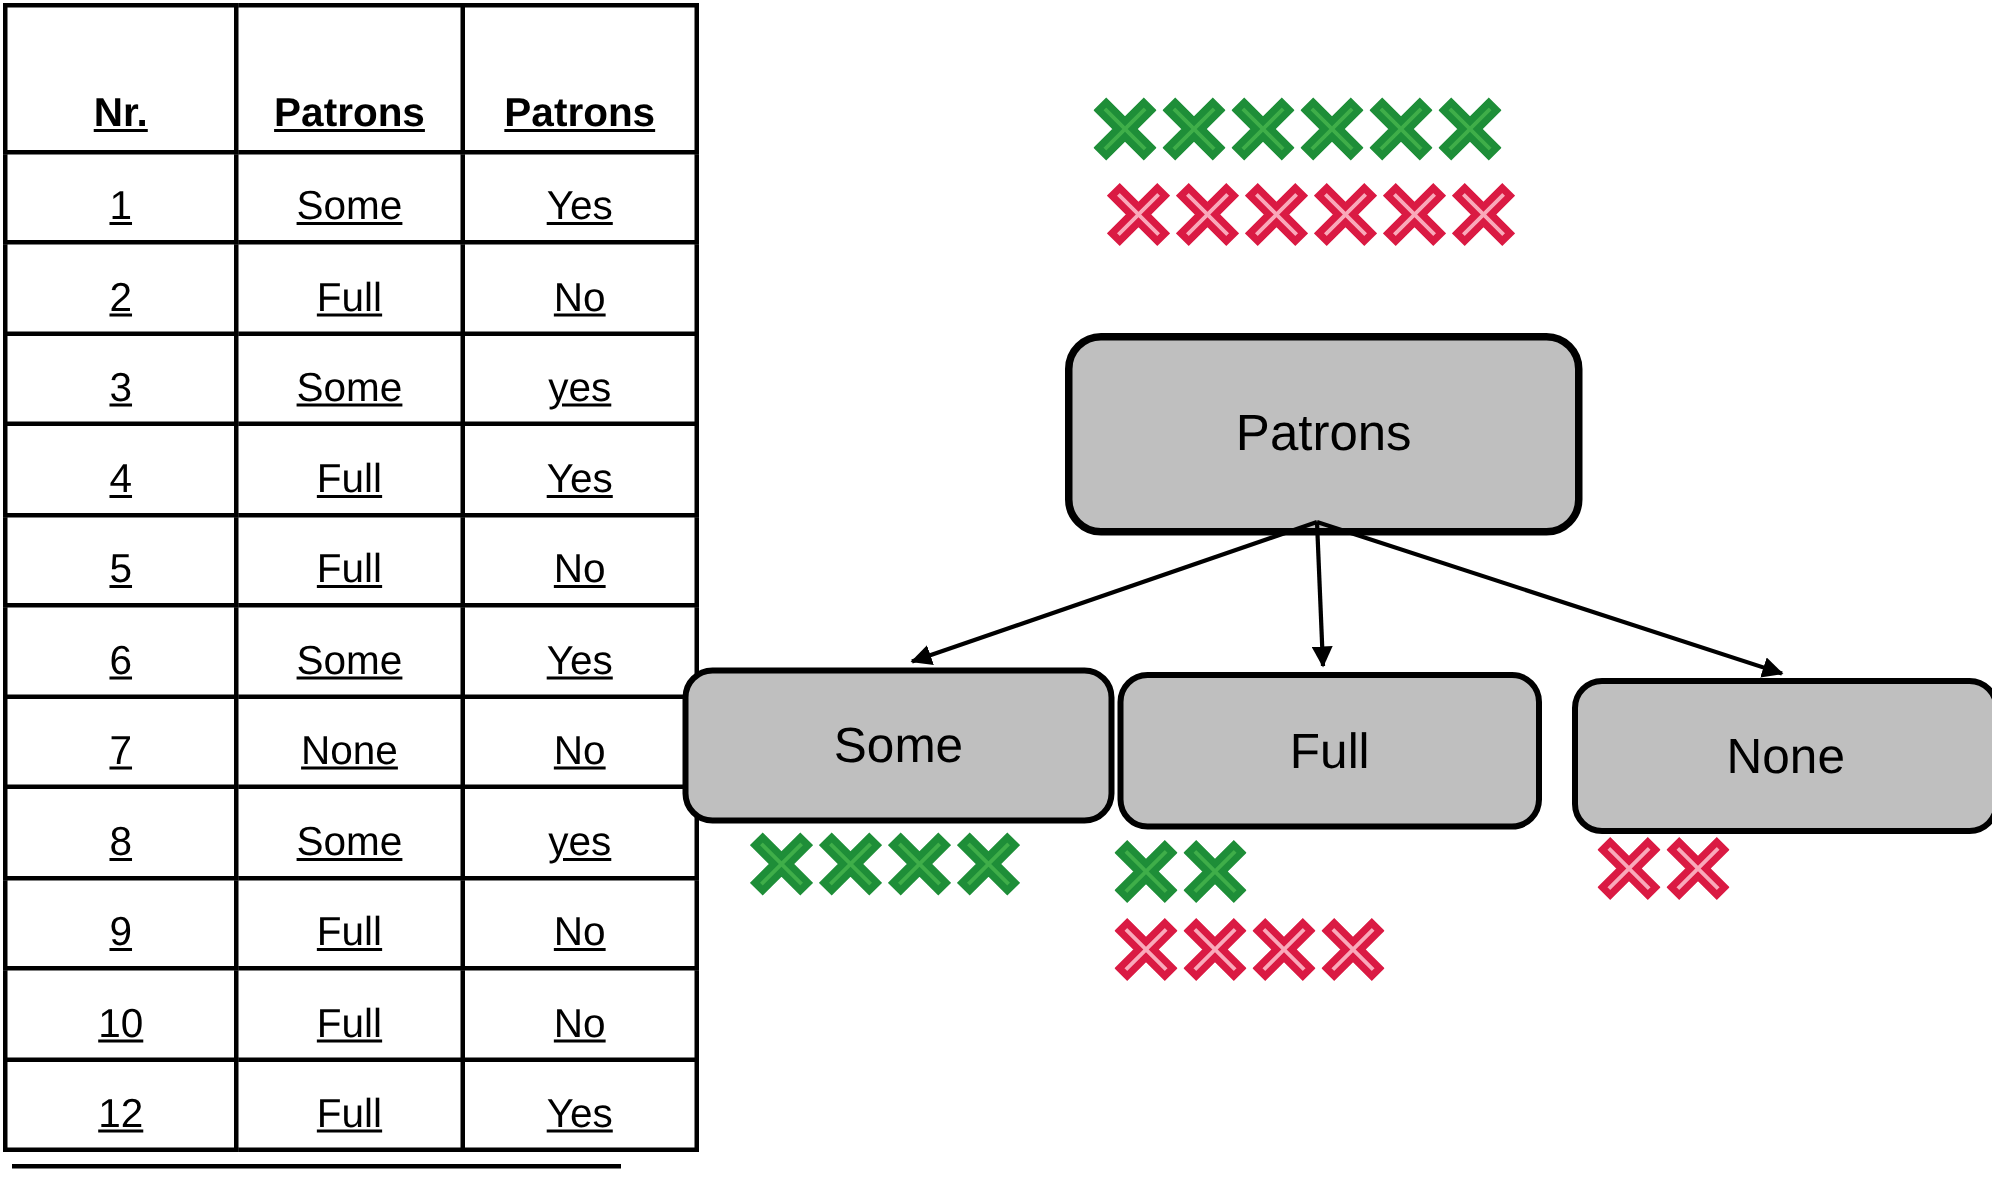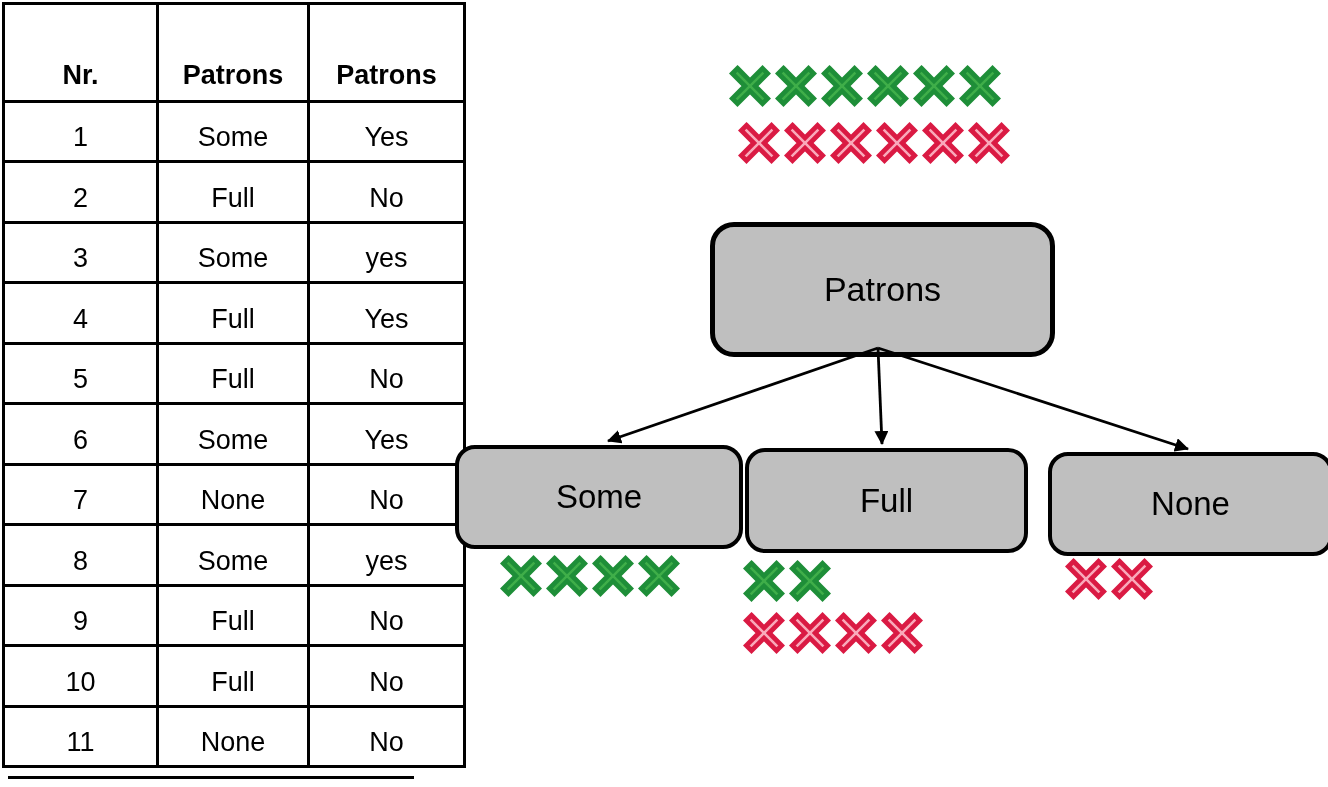--- a/index.html
+++ b/index.html
@@ -5,21 +5,21 @@
   html,body { margin:0; padding:0; background:#ffffff; }
   .canvas {
     position:relative; width:1328px; height:787px; background:#ffffff;
     font-family:"Liberation Sans", sans-serif; overflow:hidden; color:#000;
   }
 
   
   table.data-table {
     position:absolute; left:2px; top:2px;
     width:455px; height:766px;
-    border-collapse:collapse; table-layout:fixed;
+    border-collapse:collapse; table-layout:fixed;text-decoration:underline;
   }
   table.data-table th, table.data-table td {
     border:3px solid #000;
     text-align:center; vertical-align:bottom;
     font-size:27px; padding:0 0 7px 0;
     background:#fff;
   }
   table.data-table th { font-weight:bold; padding-bottom:9px; }
   thead tr { height:98px; }
   tbody tr { height:55px; }
@@ -102,23 +102,23 @@
           <td>9</td>
           <td>Full</td>
           <td>No</td>
         </tr>
         <tr>
           <td>10</td>
           <td>Full</td>
           <td>No</td>
         </tr>
         <tr>
-          <td>11</td>
-          <td>None</td>
-          <td>No</td>
+          <td>12</td>
+          <td>Full</td>
+          <td>Yes</td>
         </tr>
       </tbody>
   </table>
   <div class="partial-row-line"></div>
 
   <div class="xrow" style="left:729px; top:64px;">
       <svg viewBox="-7 -7 114 114" class="xmark">
         <polygon points="16,2 50,36 84,2 98,16 64,50 98,84 84,98 50,64 16,98 2,84 36,50 2,16" fill="#3fae49" stroke="#1e8e38" stroke-width="13" stroke-linejoin="miter"></polygon>
       </svg>
       <svg viewBox="-7 -7 114 114" class="xmark">

